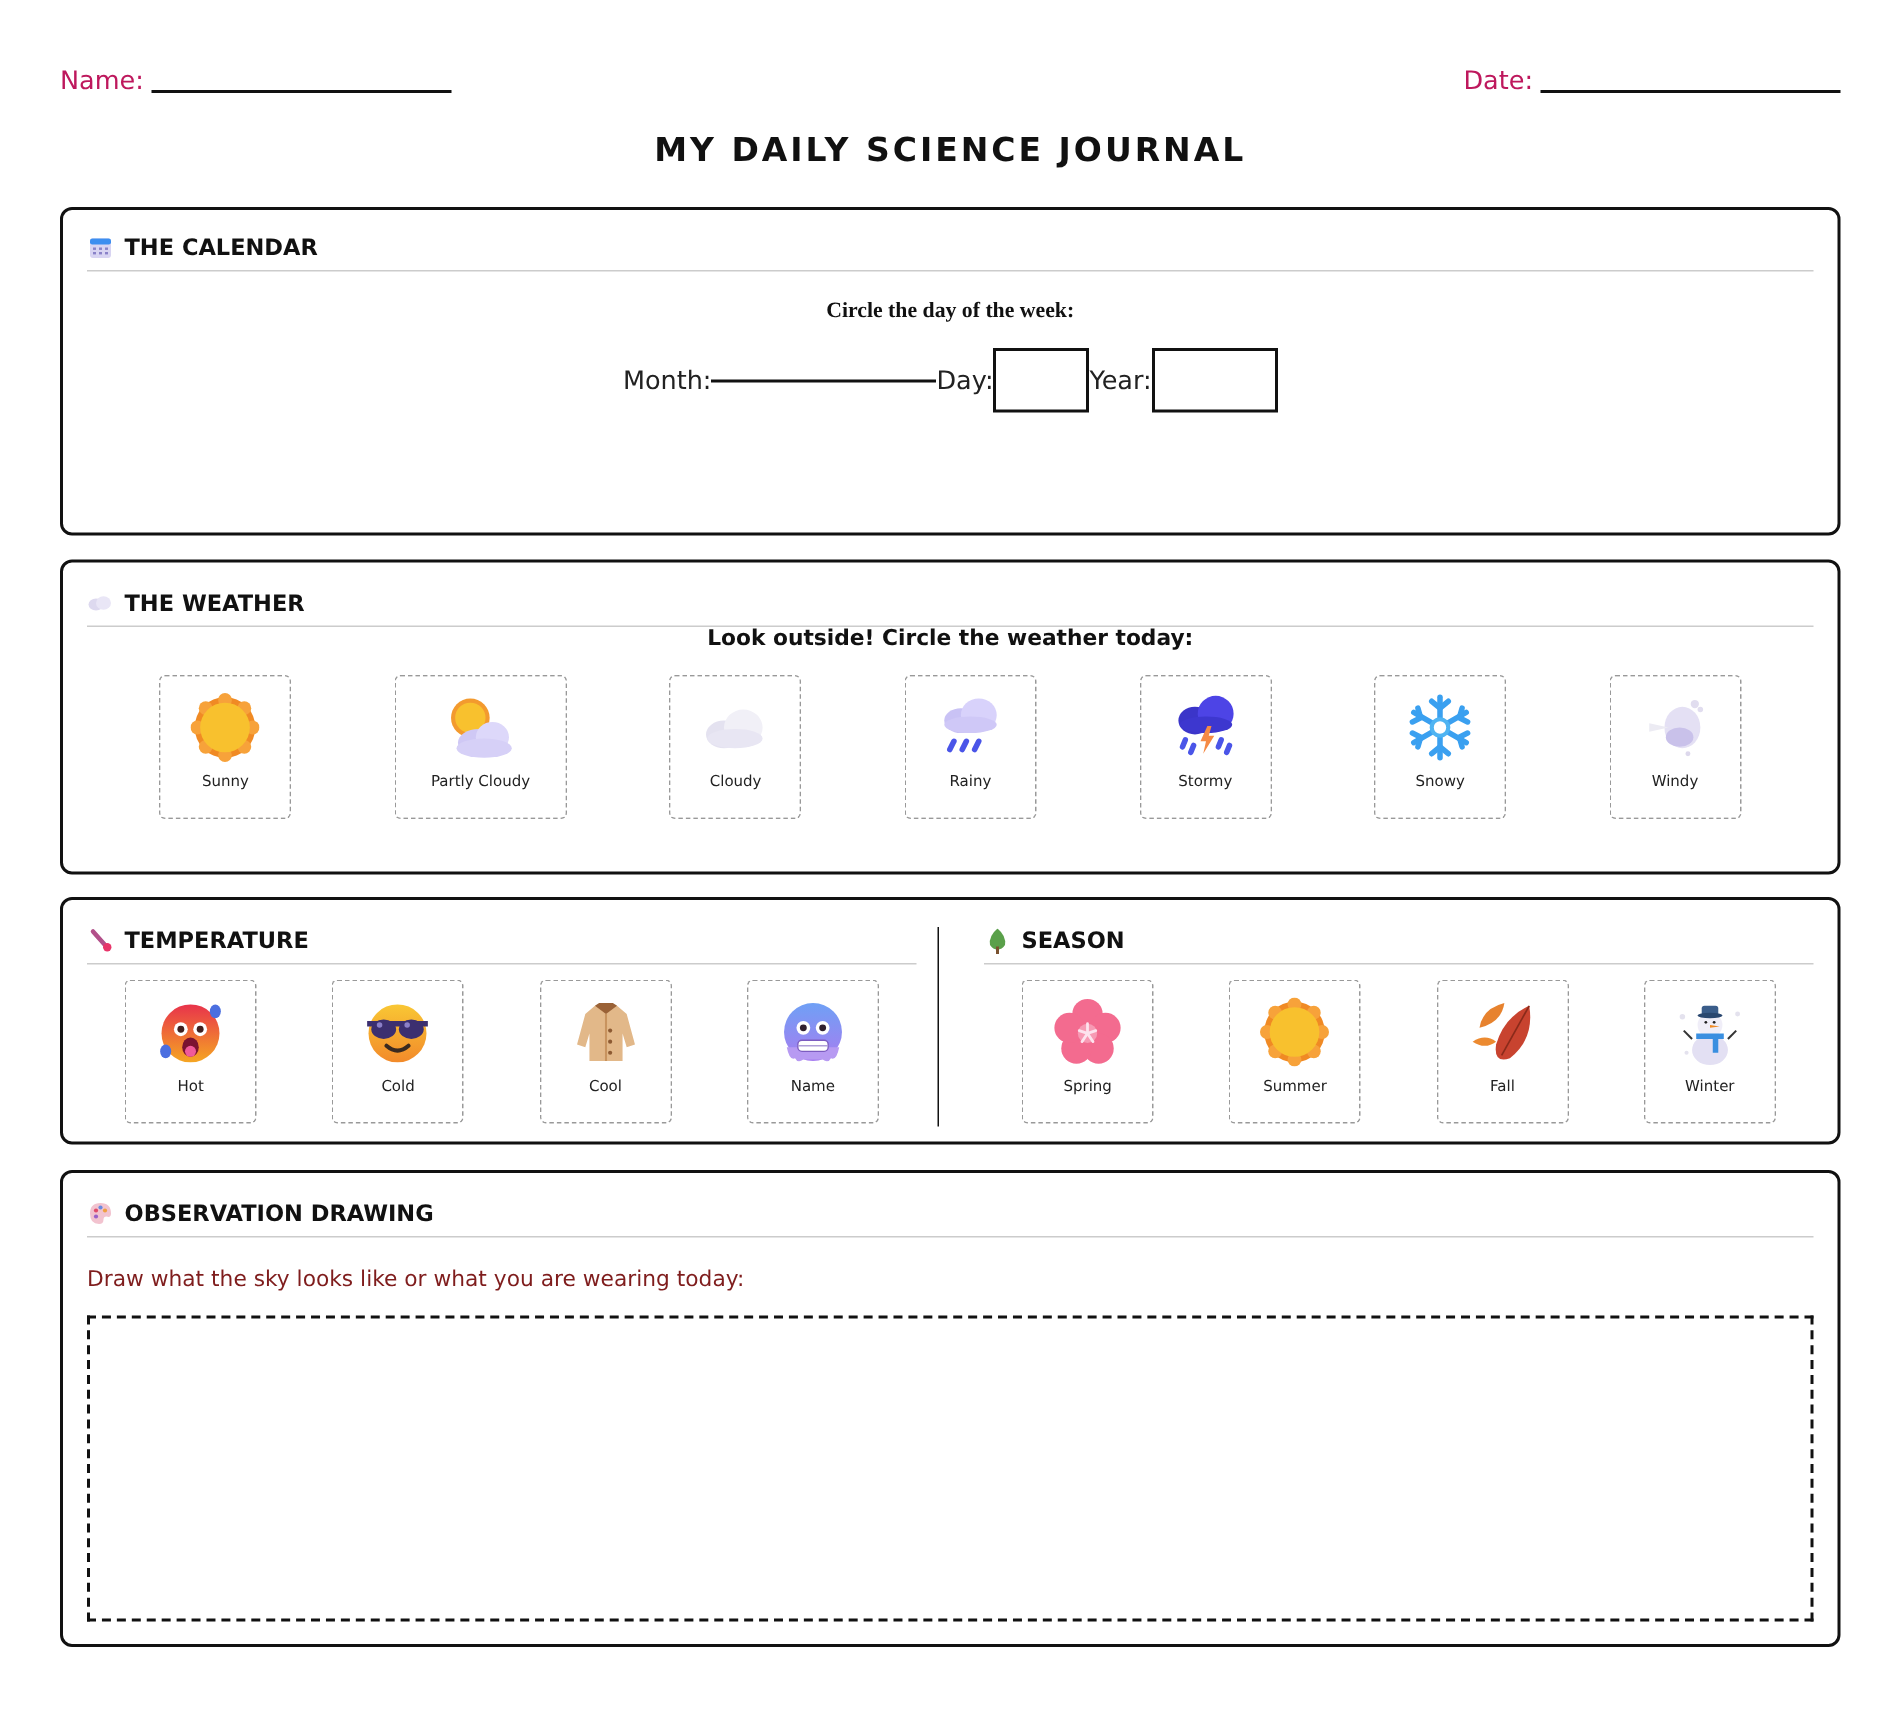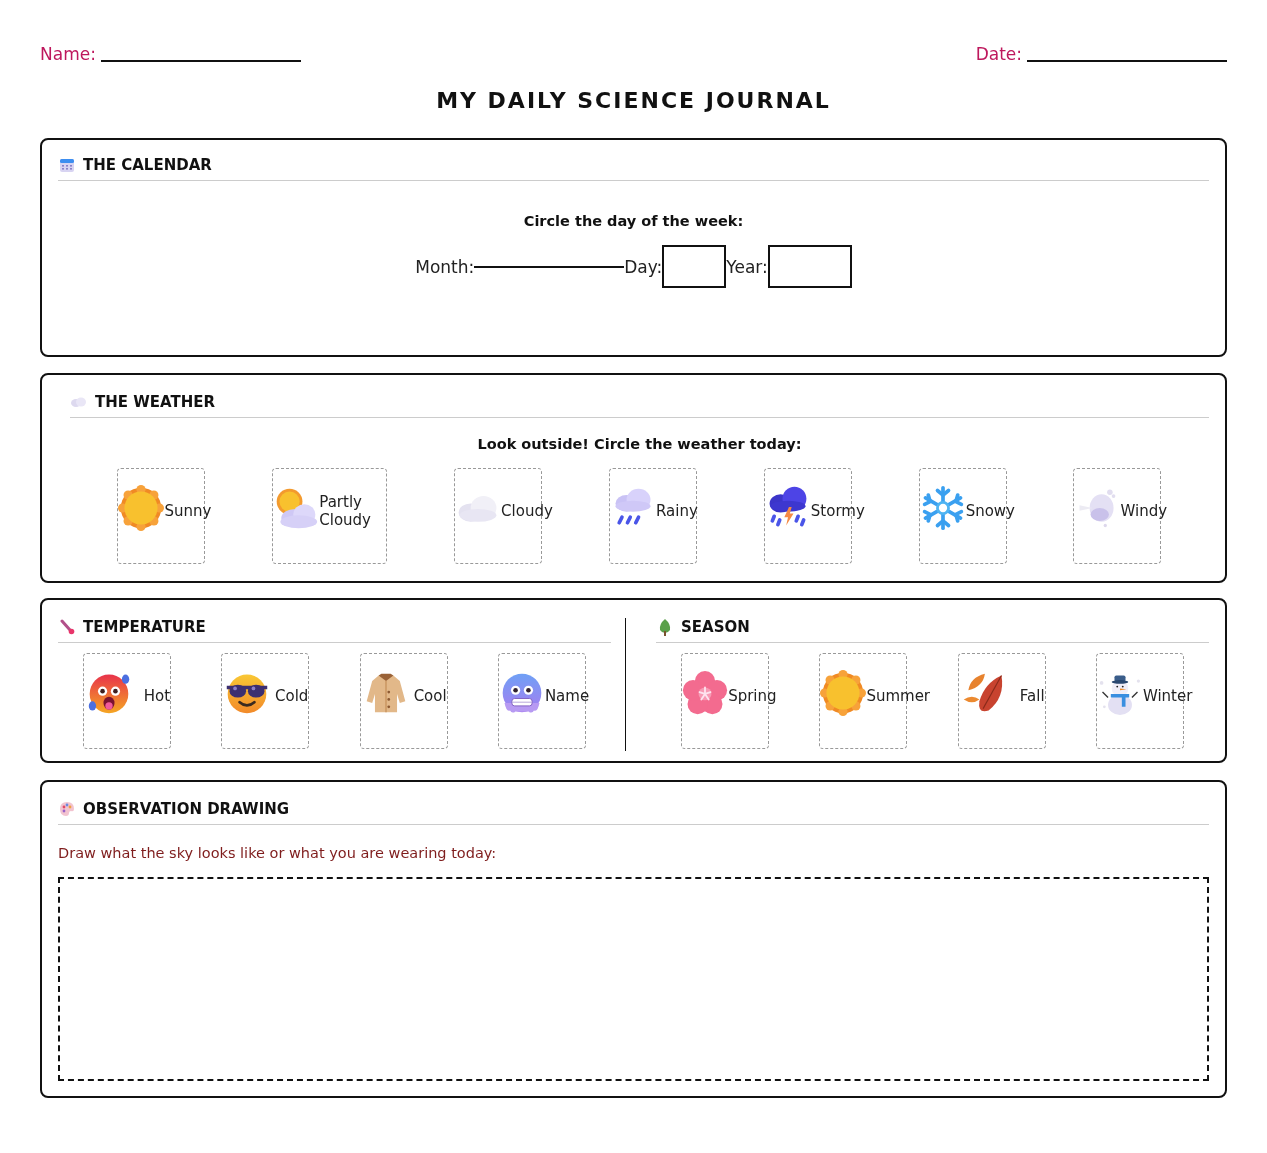--- a/index.html
+++ b/index.html
@@ -14,34 +14,34 @@
 
   .title { position: absolute; left: 0; right: 0; top: 88px; text-align: center; font-size: 22px; font-weight: bold; letter-spacing: 2px; color: #111; }
 
   .card { position: absolute; left: 40px; width: 1187px; border: 2px solid #111; border-radius: 8px; background: #fff; }
   .section-head { display: flex; align-items: center; gap: 8px; font-size: 15px; font-weight: bold; padding-bottom: 6px; border-bottom: 1px solid #ccc; text-align: center; }
   .section-head .ic { width: 17px; height: 17px; display: inline-flex; align-items: center; justify-content: center; }
 
   
   #cal { top: 138px; height: 219px; padding: 16px 16px 0 16px; }
   .instr { text-align: center; font-weight: bold; font-size: 14.5px; color: #111; }
-  #cal .instr { margin-top: 32px; }
+  #cal .instr { margin-top: 18px; font-family: Liberation Serif, serif; }
   .days { display: flex; justify-content: center; gap: 15px; margin-top: 15px; }
   .day { width: 42px; height: 42px; border: 1.5px solid #222; border-radius: 50%; display: flex; align-items: center; justify-content: center; font-weight: bold; font-size: 14px; cursor: pointer; }
   .date-row { display: flex; justify-content: center; align-items: center; margin-top: 16px; font-size: 17px; color: #222; }
   .month-line { width: 150px; border-bottom: 2px solid #111; margin-right: 0px; }
   .box { border: 2px solid #111; height: 43px; }
   .box.day-box { width: 64px; }
   .box.year-box { width: 84px; }
 
   
-  #weather { top: 373px; height: 210px; padding: 18px 16px 0 28px; }
-  #weather .instr { margin-top: 18px; }
+  #weather { top: 373px; height: 210px; padding: 18px 16px 0 16px; }
+  #weather .instr { }
   .w-row { display: flex; justify-content: space-around; margin-top: 16px; padding: 0 14px; }
-  .tile { border: 1px dashed #999; border-radius: 4px; height: 96px; display: flex; align-items: center; justify-content: space-between; padding-bottom: 10px; font-size: 15px; color: #222; cursor: pointer; }
+  .tile { border: 1px dashed #999; border-radius: 4px; height: 96px; display: flex; flex-direction: column; align-items: center; justify-content: center; padding-bottom: 10px; font-size: 10px; color: #222; cursor: pointer; }
   .tile .emo { width: 50px; height: 50px; margin-bottom: 6px; display: flex; align-items: center; justify-content: center; }
   .tile .emo svg { width: 46px; height: 46px; }
 
   
   #ts { top: 598px; height: 165px; padding: 18px 16px 0 16px; display: flex; }
   .half { flex: 1; }
   .half.left { padding-right: 14px; }
   .half.right { padding-left: 30px; }
   .divider { width: 1px; background: #111; height: 133px; margin-top: 0; }
   .t-row { display: flex; justify-content: space-around; margin-top: 10px; }

